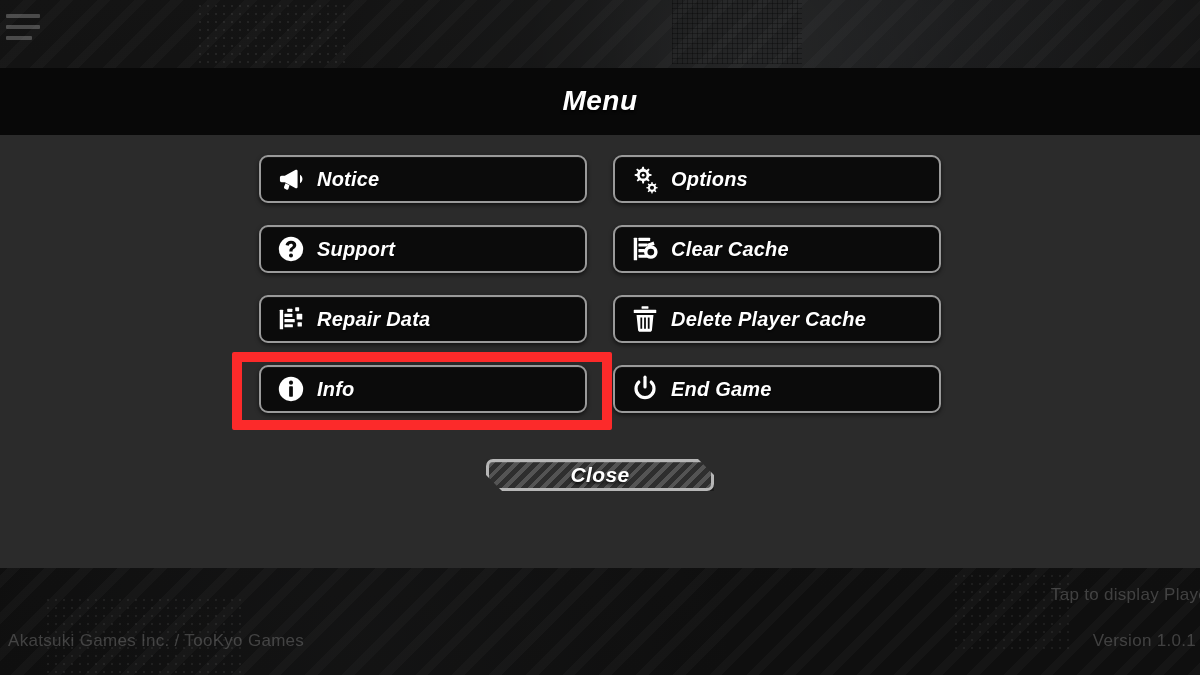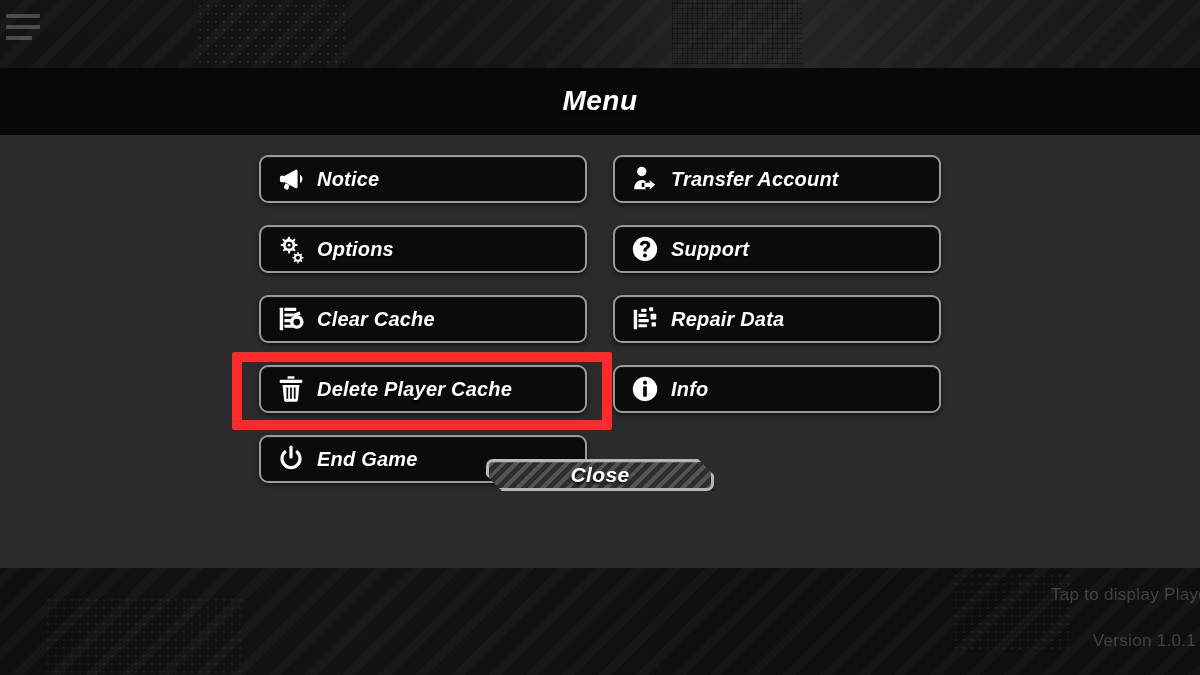--- a/index.html
+++ b/index.html
@@ -204,20 +204,21 @@
   <div class="bg-dots-br"></div>
   <div class="bg-dim"></div>
 
   <div class="hamburger">
     <span></span>
     <span></span>
     <span></span>
   </div>
 
   <div class="bg-label" id="tap-hint">Tap to display Player</div>
+  <div class="bg-label" id="credit">Akatsuki Games Inc. / TooKyo Games</div>
   <div class="bg-label" id="version">Version 1.0.1</div>
 
   <div class="panel">
 
     <div class="panel-title-band"></div>
     <div class="panel-title">Menu</div>
 
     <div class="panel-body">
 
       <div class="btn-grid">
@@ -226,30 +227,20 @@
           <span class="ic">
             <svg width="30" height="30" viewBox="0 0 32 32" fill="#ffffff">
               <path d="M6 12.5h3.4L21 6.2c.9-.5 2 .2 2 1.2v17.2c0 1-1.1 1.7-2 1.2L9.4 19.5H6c-1 0-1.8-.8-1.8-1.8v-3.4c0-1 .8-1.8 1.8-1.8z"></path>
               <path d="M10.2 20.4l4.2 2.3-1.1 3.6c-.3 1-1.4 1.5-2.3 1l-1.5-.8c-.9-.5-1.2-1.6-.8-2.5z"></path>
               <path d="M25.6 11.4c1.6 1 2.6 2.7 2.6 4.6s-1 3.6-2.6 4.6v-9.2z"></path>
             </svg>
           </span>
           <span class="lbl">Notice</span>
         </div>
 
-        <div class="mbtn">
-          <span class="ic">
-            <svg width="30" height="30" viewBox="0 0 32 32" fill="#ffffff">
-              <circle cx="12.5" cy="8" r="5"></circle>
-              <path d="M4.5 26c0-5 3.6-9 8-9 1.6 0 3.1.5 4.3 1.4l-.3 1.6h-4v4.4h4v1.8l1 .8H4.5z"></path>
-              <path d="M21 17.2v2.8h-5.6v4.4H21v2.8l6-5z"></path>
-            </svg>
-          </span>
-          <span class="lbl">Transfer Account</span>
-        </div>
 
         <div class="mbtn">
           <span class="ic">
             <svg width="30" height="30" viewBox="0 0 32 32" fill="#ffffff">
               <path d="M13.2 2.8l1.6 0 .5 2.6c.8.2 1.6.5 2.3 1l2.2-1.5 1.1 1.1-1.5 2.2c.5.7.8 1.5 1 2.3l2.6.5v1.6l-2.6.5c-.2.8-.5 1.6-1 2.3l1.5 2.2-1.1 1.1-2.2-1.5c-.7.5-1.5.8-2.3 1l-.5 2.6h-1.6l-.5-2.6c-.8-.2-1.6-.5-2.3-1l-2.2 1.5-1.1-1.1 1.5-2.2c-.5-.7-.8-1.5-1-2.3l-2.6-.5v-1.6l2.6-.5c.2-.8.5-1.6 1-2.3L6.6 6l1.1-1.1 2.2 1.5c.7-.5 1.5-.8 2.3-1z"></path>
               <circle cx="14" cy="11.9" r="3.6" fill="#0b0b0b"></circle>
               <circle cx="14" cy="11.9" r="1.5" fill="#ffffff"></circle>
               <path d="M22.9 19.3l1.1 0 .35 1.75c.55.15 1.05.35 1.5.65l1.5-1 .75.75-1 1.5c.3.45.5.95.65 1.5l1.75.35v1.1l-1.75.35c-.15.55-.35 1.05-.65 1.5l1 1.5-.75.75-1.5-1c-.45.3-.95.5-1.5.65l-.35 1.75h-1.1l-.35-1.75c-.55-.15-1.05-.35-1.5-.65l-1.5 1-.75-.75 1-1.5c-.3-.45-.5-.95-.65-1.5l-1.75-.35v-1.1l1.75-.35c.15-.55.35-1.05.65-1.5l-1-1.5.75-.75 1.5 1c.45-.3.95-.5 1.5-.65z"></path>
               <circle cx="23.45" cy="25.35" r="2.2" fill="#0b0b0b"></circle>
             </svg>

